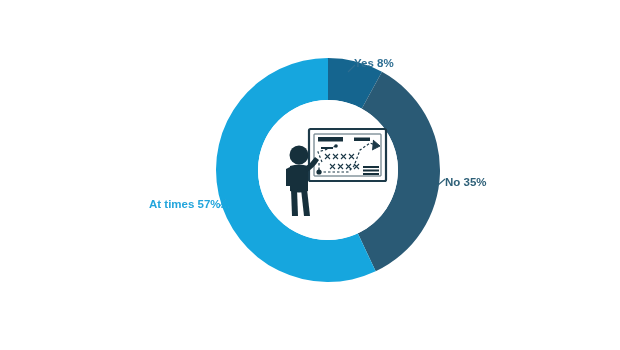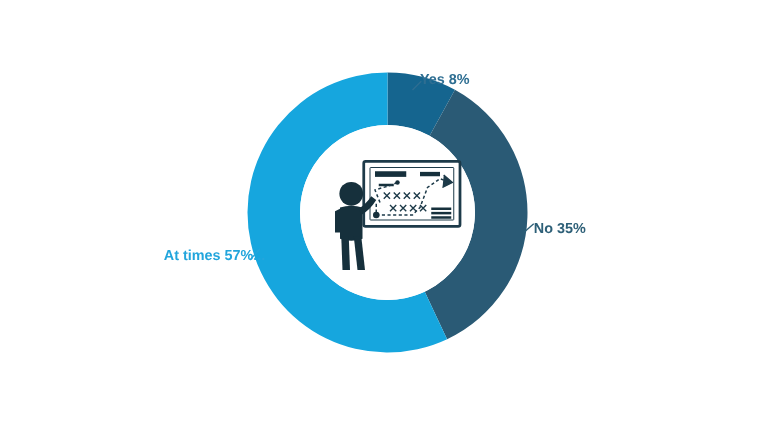--- a/index.html
+++ b/index.html
@@ -9,21 +9,21 @@
   }
   body {
     width: 620px;
     height: 350px;
     overflow: hidden;
     font-family: "Liberation Sans", sans-serif;
     position: relative;
   }
   #chart-root {
     position: absolute;
-    left: 0; top: 0;
+    left: 18px; top: 0;
     width: 512px;
     height: 350px;
   }
   svg { display: block; }
   .slice-label {
     font-family: "Liberation Sans", sans-serif;
     font-size: 11.5px;
     font-weight: bold;
   }
 </style>

